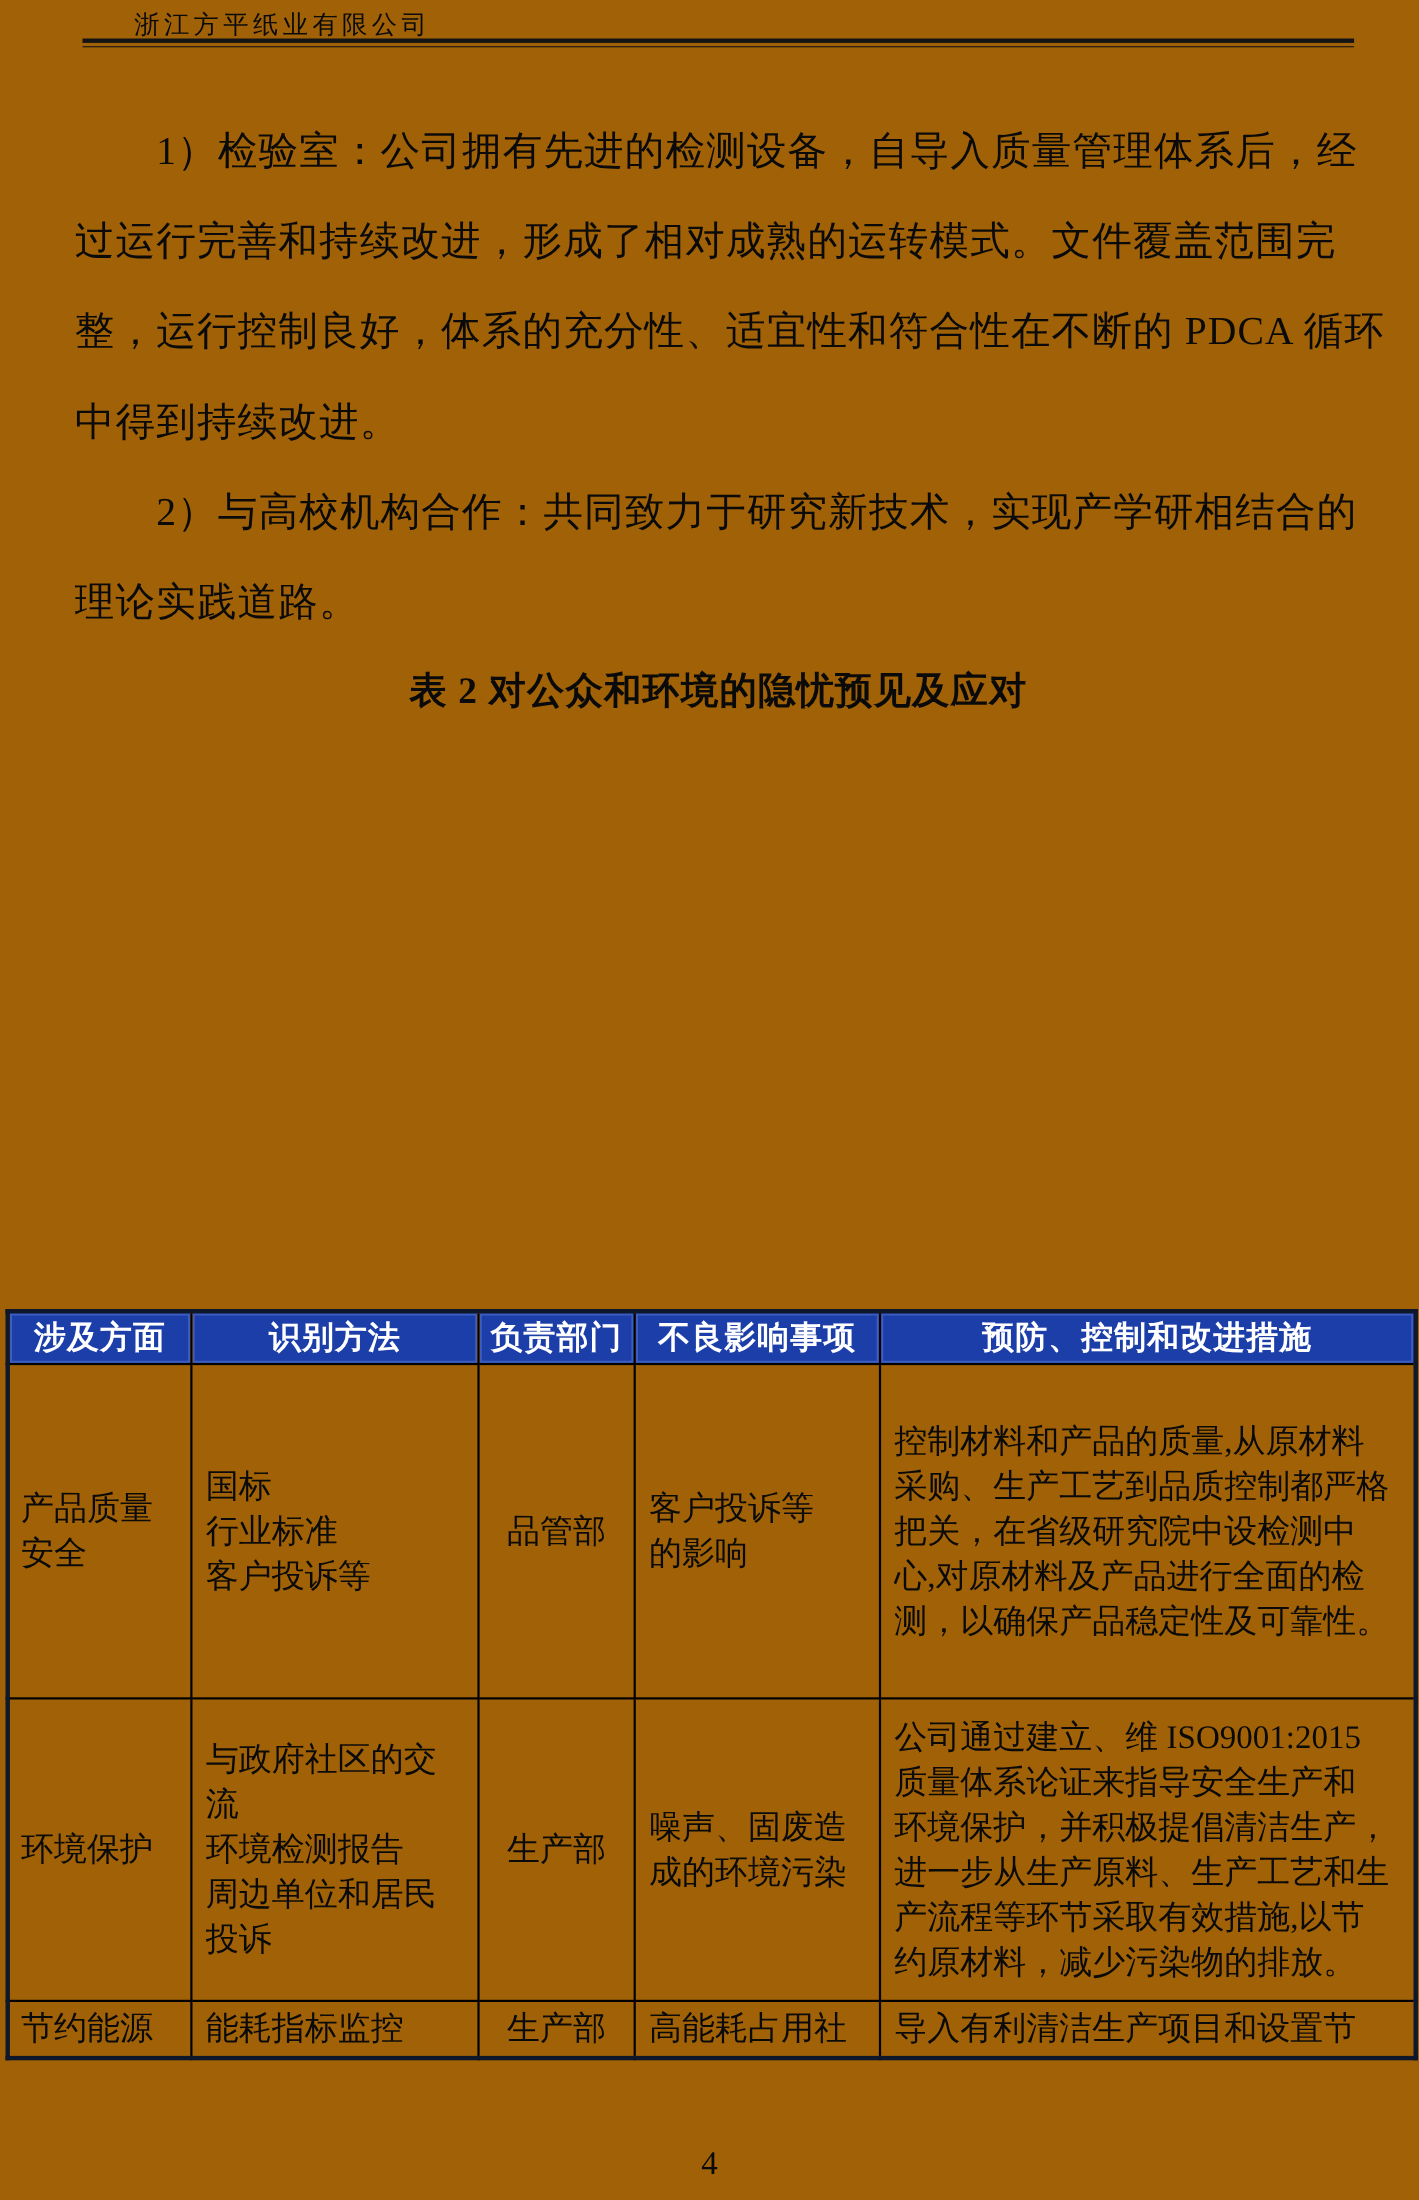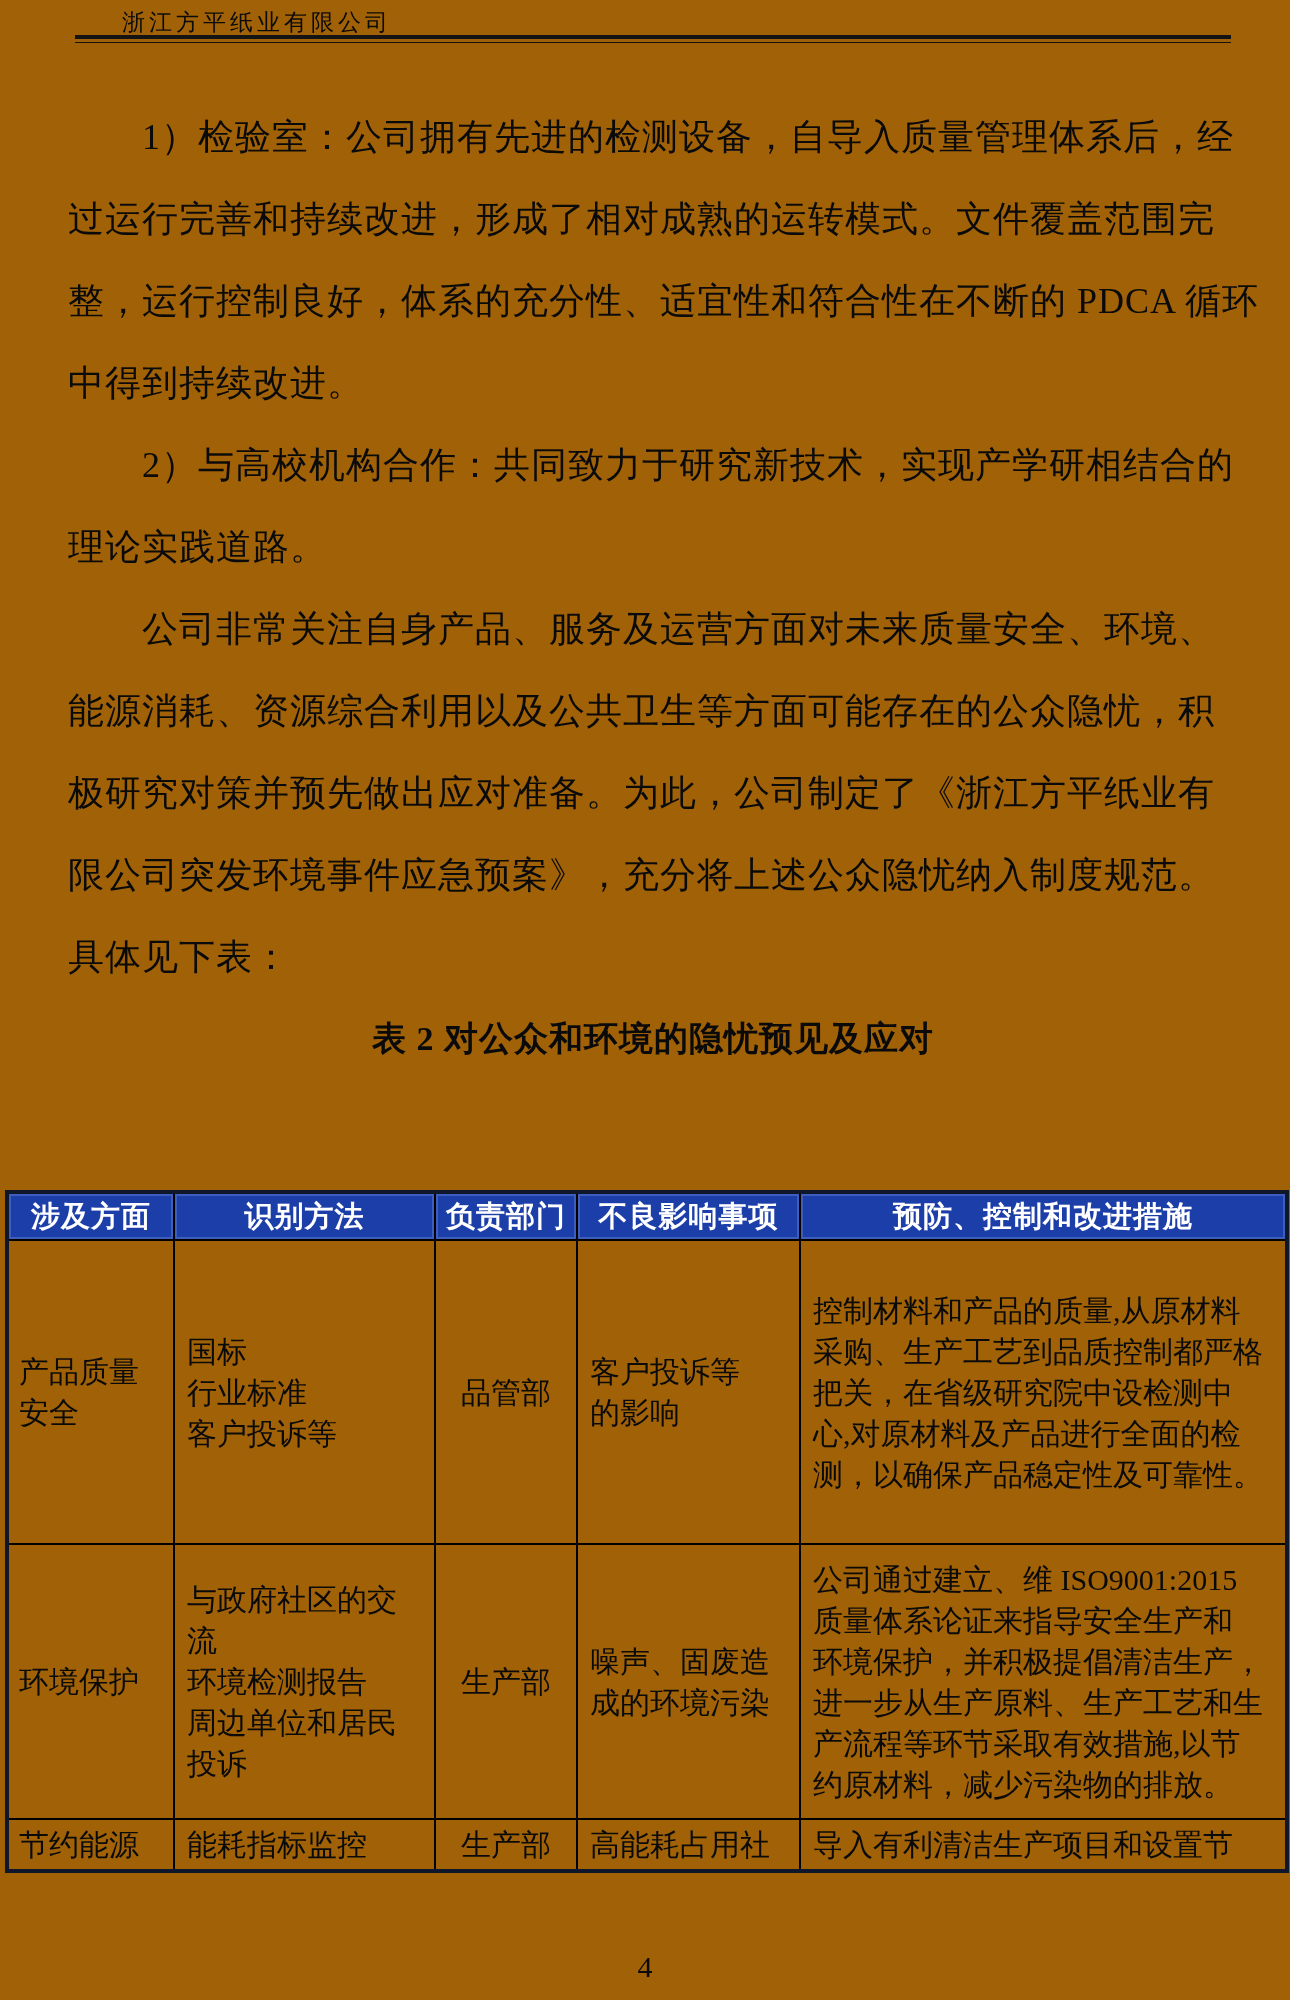--- a/index.html
+++ b/index.html
@@ -77,25 +77,20 @@
   <div class="hdr-rule-thick"></div>
   <div class="hdr-rule-thin"></div>
 
   <div class="body-flow">
     <div class="para">　　1）检验室：公司拥有先进的检测设备，自导入质量管理体系后，经
 过运行完善和持续改进，形成了相对成熟的运转模式。文件覆盖范围完
 整，运行控制良好，体系的充分性、适宜性和符合性在不断的 PDCA 循环
 中得到持续改进。</div>
     <div class="para">　　2）与高校机构合作：共同致力于研究新技术，实现产学研相结合的
 理论实践道路。</div>
-    <div class="para">　　公司非常关注自身产品、服务及运营方面对未来质量安全、环境、
-能源消耗、资源综合利用以及公共卫生等方面可能存在的公众隐忧，积
-极研究对策并预先做出应对准备。为此，公司制定了《浙江方平纸业有
-限公司突发环境事件应急预案》，充分将上述公众隐忧纳入制度规范。
-具体见下表：</div>
     <div class="tbl-caption">表 2 对公众和环境的隐忧预见及应对</div>
   </div>
 
   <table class="report-table">
     <colgroup>
       <col style="width:167px">
       <col style="width:261px">
       <col style="width:142px">
       <col style="width:223px">
       <col style="width:487px">

